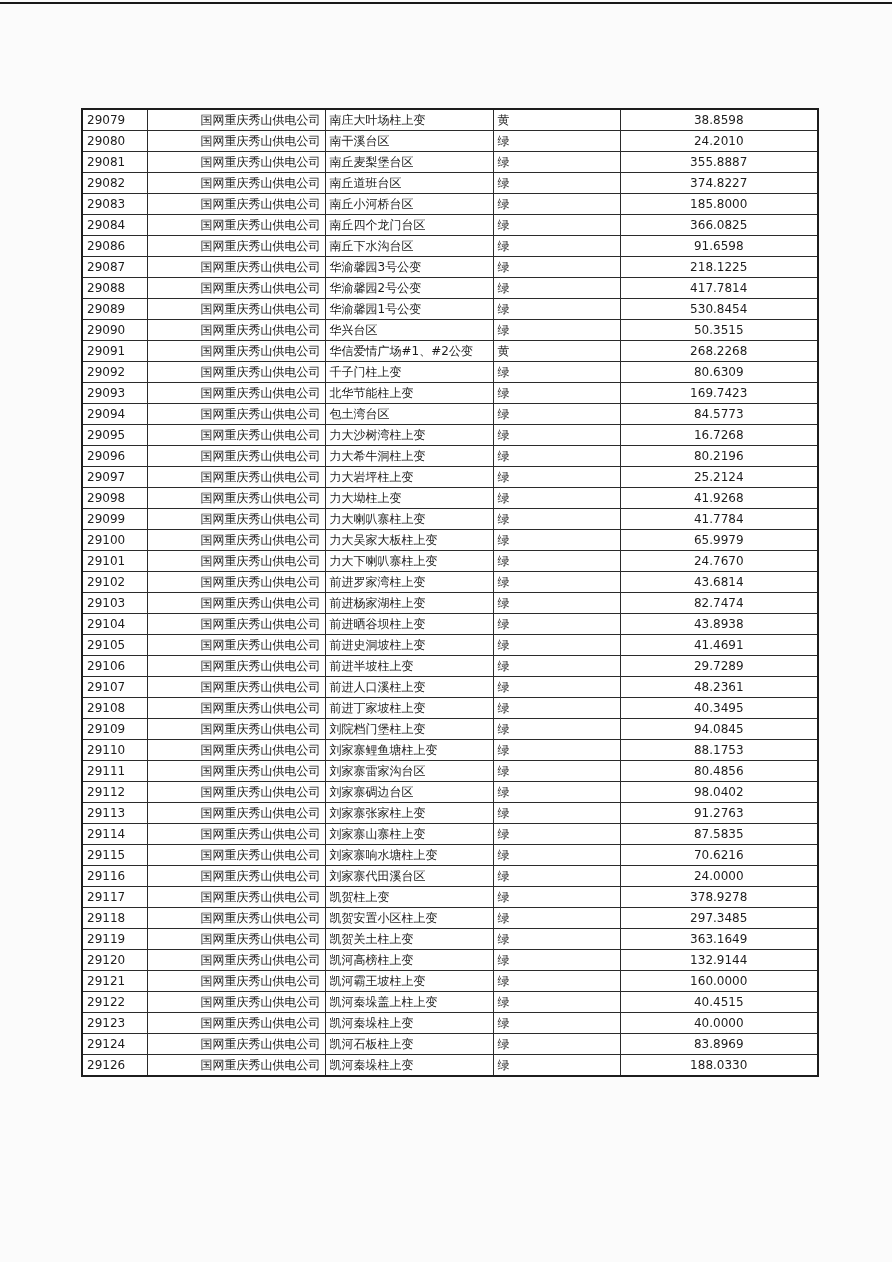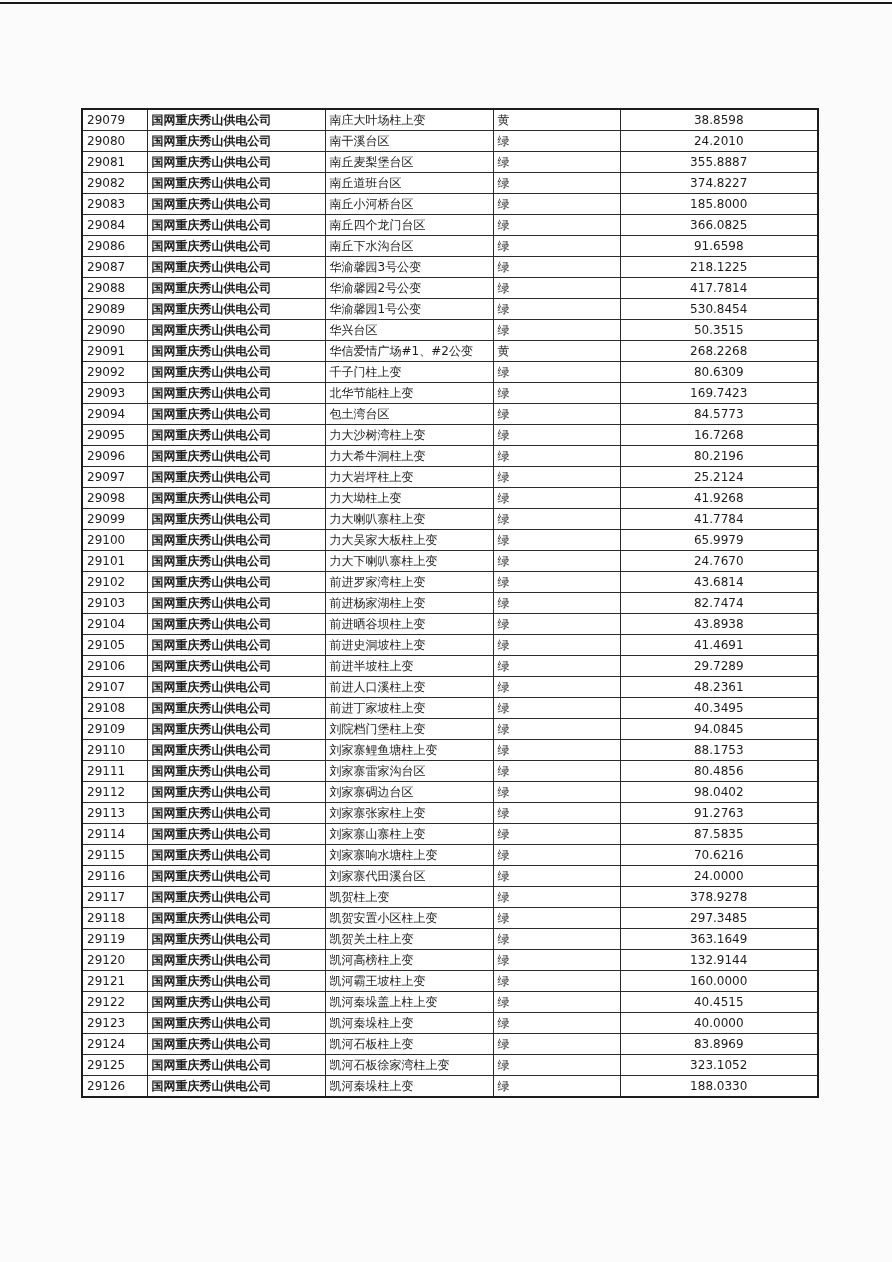--- a/index.html
+++ b/index.html
@@ -40,21 +40,21 @@
     padding: 0 4px;
     font-size: 12px;
     line-height: 20px;
     color: #1c1c1c;
     white-space: nowrap;
     overflow: hidden;
     box-sizing: border-box;
     vertical-align: middle;
   }
   td.c0 { width: 65px;  text-align: left; font-size: 12.5px; }
-  td.c1 { width: 178px; text-align: left; font-weight: bold; }
+  td.c1 { width: 178px; text-align: right; }
   td.c2 { width: 168px; text-align: left; }
   td.c3 { width: 127px; text-align: left; }
   td.c4 { width: 198px; text-align: center; font-size: 12.5px; }
 </style>
 </head>
 <body>
 
 <div class="page">
   <div class="top-rule"></div>
   <table class="data-table">
@@ -368,27 +368,20 @@
           <td class="c4">40.0000</td>
         </tr>
         <tr>
           <td class="c0">29124</td>
           <td class="c1">国网重庆秀山供电公司</td>
           <td class="c2">凯河石板柱上变</td>
           <td class="c3">绿</td>
           <td class="c4">83.8969</td>
         </tr>
         <tr>
-          <td class="c0">29125</td>
-          <td class="c1">国网重庆秀山供电公司</td>
-          <td class="c2">凯河石板徐家湾柱上变</td>
-          <td class="c3">绿</td>
-          <td class="c4">323.1052</td>
-        </tr>
-        <tr>
           <td class="c0">29126</td>
           <td class="c1">国网重庆秀山供电公司</td>
           <td class="c2">凯河秦垛柱上变</td>
           <td class="c3">绿</td>
           <td class="c4">188.0330</td>
         </tr>
       </tbody>
   </table>
 </div>
 

